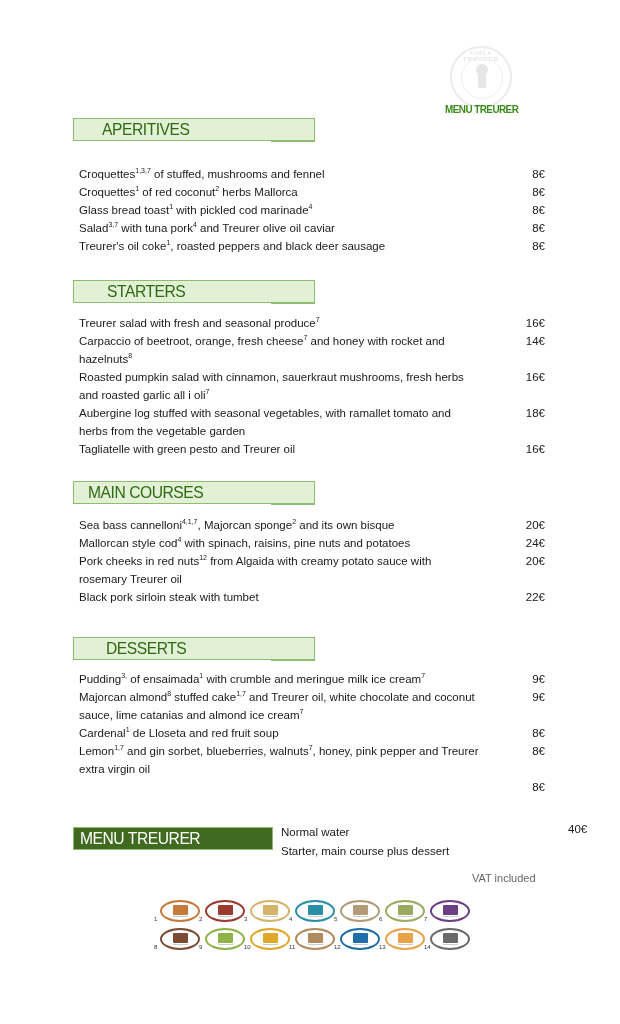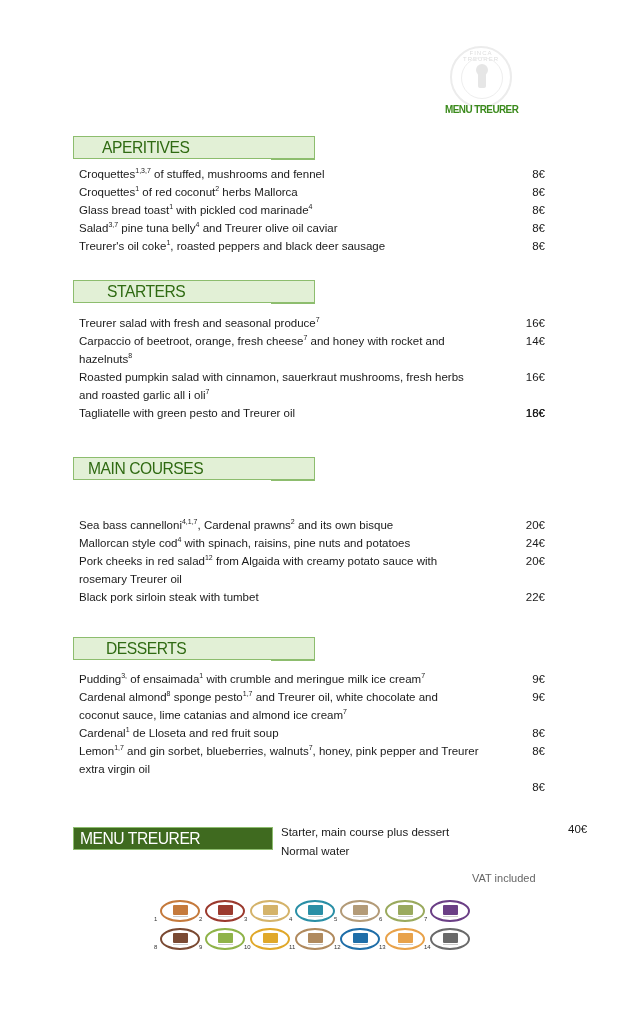--- a/index.html
+++ b/index.html
@@ -50,29 +50,29 @@
 <body>
 
 <div class="stamp">
   <div class="stamp-text">FINCA TREURER</div>
   <div class="inner"></div>
   <div class="key"></div>
   <div class="key2"></div>
 </div>
 <div class="top-title">MENU TREURER</div>
 
-<div class="section-head" style="top:136px">
+<div class="section-head" style="top:118px">
   <span style="left:28px">APERITIVES</span>
     <div class="underline"></div>
 </div>
 <div class="section-head" style="top:280px">
   <span style="left:33px">STARTERS</span>
     <div class="underline"></div>
 </div>
-<div class="section-head" style="top:457px">
+<div class="section-head" style="top:481px">
   <span style="left:14px">MAIN COURSES</span>
     <div class="underline"></div>
 </div>
 <div class="section-head" style="top:637px">
   <span style="left:32px">DESSERTS</span>
     <div class="underline"></div>
 </div>
 
 <div class="items" style="top:165px">
     <div class="item">
@@ -81,21 +81,21 @@
     </div>
     <div class="item">
       <span class="desc"><span>Croquettes</span><sup>1</sup><span> of red coconut</span><sup>2</sup><span> herbs Mallorca</span></span>
       <span class="price">8€</span>
     </div>
     <div class="item">
       <span class="desc"><span>Glass bread toast</span><sup>1</sup><span> with pickled cod marinade</span><sup>4</sup></span>
       <span class="price">8€</span>
     </div>
     <div class="item">
-      <span class="desc"><span>Salad</span><sup>3,7</sup><span> pine tuna belly</span><sup>4</sup><span> and Treurer olive oil caviar</span></span>
+      <span class="desc"><span>Salad</span><sup>3,7</sup><span> with tuna pork</span><sup>4</sup><span> and Treurer olive oil caviar</span></span>
       <span class="price">8€</span>
     </div>
     <div class="item">
       <span class="desc"><span>Treurer's oil coke</span><sup>1</sup><span>, roasted peppers and black deer sausage</span></span>
       <span class="price">8€</span>
     </div>
   </div>
 <div class="items" style="top:314px">
     <div class="item">
       <span class="desc"><span>Treurer salad with fresh and seasonal produce</span><sup>7</sup></span>
@@ -103,73 +103,74 @@
     </div>
     <div class="item">
       <span class="desc"><span>Carpaccio of beetroot, orange, fresh cheese</span><sup>7</sup><span> and honey with rocket and hazelnuts</span><sup>8</sup></span>
       <span class="price">14€</span>
     </div>
     <div class="item">
       <span class="desc"><span>Roasted pumpkin salad with cinnamon, sauerkraut mushrooms, fresh herbs and roasted garlic all i oli</span><sup>7</sup></span>
       <span class="price">16€</span>
     </div>
     <div class="item">
+      <span class="desc"><span>Aubergine log stuffed with seasonal vegetables, with ramallet tomato and herbs from the vegetable garden</span></span>
       <span class="price">18€</span>
     </div>
     <div class="item">
       <span class="desc"><span>Tagliatelle with green pesto and Treurer oil</span></span>
       <span class="price">16€</span>
     </div>
   </div>
 <div class="items" style="top:516px">
     <div class="item">
-      <span class="desc"><span>Sea bass cannelloni</span><sup>4,1,7</sup><span>, Cardenal prawns</span><sup>2</sup><span> and its own bisque</span></span>
+      <span class="desc"><span>Sea bass cannelloni</span><sup>4,1,7</sup><span>, Majorcan sponge</span><sup>2</sup><span> and its own bisque</span></span>
       <span class="price">20€</span>
     </div>
     <div class="item">
       <span class="desc"><span>Mallorcan style cod</span><sup>4</sup><span> with spinach, raisins, pine nuts and potatoes</span></span>
       <span class="price">24€</span>
     </div>
     <div class="item">
-      <span class="desc"><span>Pork cheeks in red salad</span><sup>12</sup><span> from Algaida with creamy potato sauce with rosemary Treurer oil</span></span>
+      <span class="desc"><span>Pork cheeks in red nuts</span><sup>12</sup><span> from Algaida with creamy potato sauce with rosemary Treurer oil</span></span>
       <span class="price">20€</span>
     </div>
     <div class="item">
       <span class="desc"><span>Black pork sirloin steak with tumbet</span></span>
       <span class="price">22€</span>
     </div>
   </div>
 <div class="items" style="top:670px">
     <div class="item">
       <span class="desc"><span>Pudding</span><sup>3,</sup><span> of ensaimada</span><sup>1</sup><span> with crumble and meringue milk ice cream</span><sup>7</sup></span>
       <span class="price">9€</span>
     </div>
     <div class="item">
-      <span class="desc"><span>Cardenal almond</span><sup>8</sup><span> sponge pesto</span><sup>1,7</sup><span> and Treurer oil, white chocolate and coconut sauce, lime catanias and almond ice cream</span><sup>7</sup></span>
+      <span class="desc"><span>Majorcan almond</span><sup>8</sup><span> stuffed cake</span><sup>1,7</sup><span> and Treurer oil, white chocolate and coconut sauce, lime catanias and almond ice cream</span><sup>7</sup></span>
       <span class="price">9€</span>
     </div>
     <div class="item">
       <span class="desc"><span>Cardenal</span><sup>1</sup><span> de Lloseta and red fruit soup</span></span>
       <span class="price">8€</span>
     </div>
     <div class="item">
       <span class="desc"><span>Lemon</span><sup>1,7</sup><span> and gin sorbet, blueberries, walnuts</span><sup>7</sup><span>, honey, pink pepper and Treurer extra virgin oil</span></span>
       <span class="price">8€</span>
     </div>
     <div class="item">
       <span class="price">8€</span>
     </div>
   </div>
 
 <div class="menu-box">
   <span>MENU TREURER</span>
 </div>
 <div class="menu-desc">
+  <div>Normal water</div>
   <div>Starter, main course plus dessert</div>
-  <div>Normal water</div>
 </div>
 <div class="menu-price">40€</div>
 <div class="vat">VAT included</div>
 
 <div class="allergens">
   <div class="al-row" id="al-row-1">
       <div class="al" style="left: 8px; top: 2px; border-color: rgb(197, 122, 60);">
         <div class="sq" style="background: rgb(197, 122, 60);"></div>
         <div class="cap"></div>
       </div>

